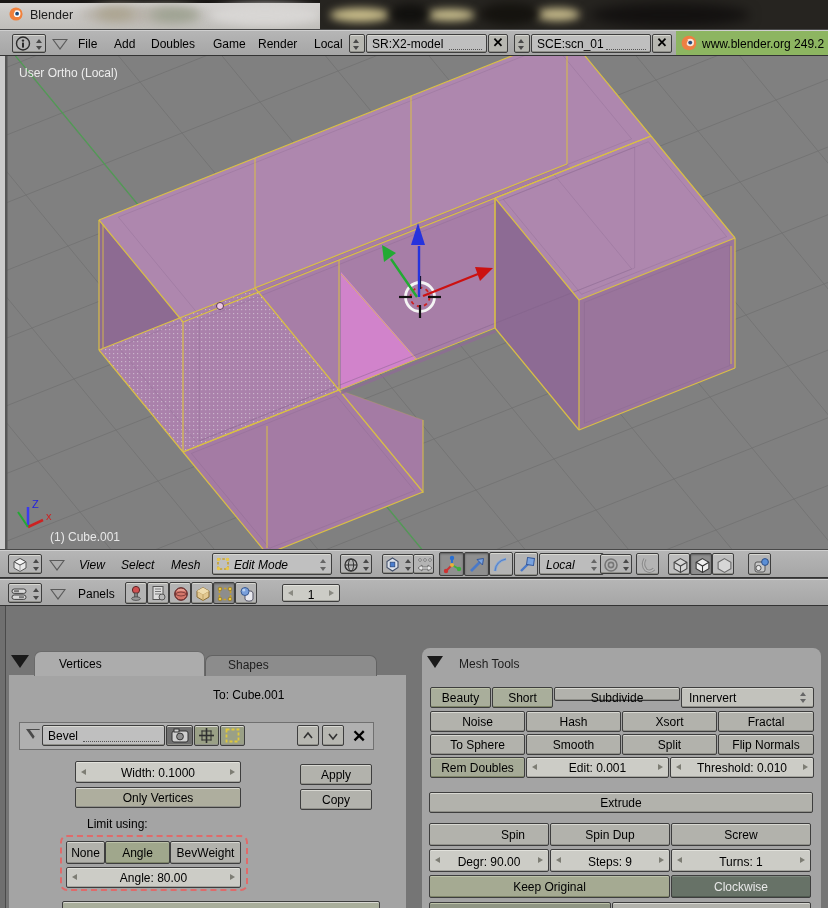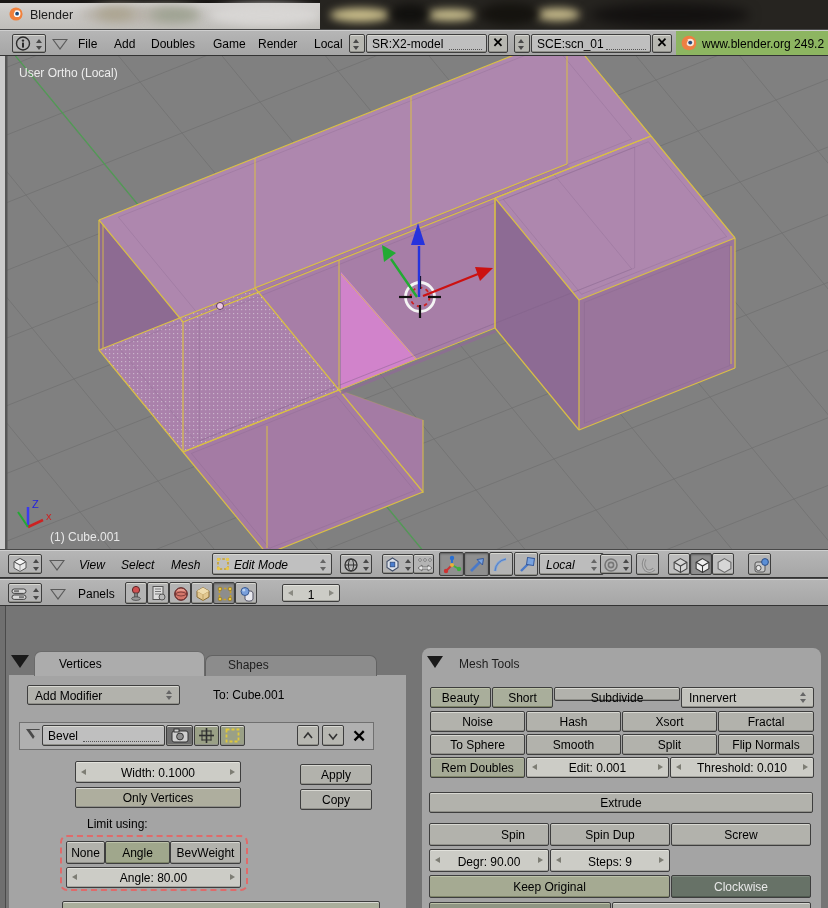--- a/index.html
+++ b/index.html
@@ -446,27 +446,20 @@
   <div id="bwork" class="abs" style="left:0;top:606px;width:828px;height:302px;background:#757575;">
     <div class="abs" style="left:0;top:0;width:5px;height:302px;background:#6f6f6f;border-right:1px solid #4a4a4a;"></div>
 
     <div class="abs" style="left:9px;top:69px;width:397px;height:233px;background:#a4a4a4;"></div>
     <div class="abs" style="left:34px;top:45px;width:171px;height:25px;background:#acacac;border-radius:7px 7px 0 0;border:1px solid #6a6a6a;border-bottom:none;box-sizing:border-box;"></div>
     <div class="abs" style="left:205px;top:49px;width:172px;height:21px;background:#8c8c8c;border-radius:7px 7px 0 0;border:1px solid #626262;border-bottom:none;box-sizing:border-box;"></div>
     <span class="mtext" style="left:59px;top:51px;">Vertices</span>
     <span class="mtext" style="left:228px;top:52px;color:#1d1d1d;">Shapes</span>
     <span class="abs" style="left:11px;top:49px;width:0;height:0;border-left:9px solid transparent;border-right:9px solid transparent;border-top:13px solid #1a1a1a;"></span>
 
-    <span class="btn" style="left:27px;top:79px;width:153px;height:20px;text-align:left;background:#b2b2ac;">
-      <span style="position:absolute;left:7px;top:3px;">Add Modifier</span>
-      <span class="spin" style="left:135px;top:0px;height:18px">
-          <i class="up" style="border-bottom-color:#666"></i>
-          <i class="dn" style="border-top-color:#666"></i>
-        </span>
-    </span>
     <span class="mtext" style="left:213px;top:82px;">To: Cube.001</span>
 
     <div class="abs" style="left:19px;top:116px;width:355px;height:28px;background:#b0b0b0;border:1px solid #707070;box-sizing:border-box;"></div>
     <span class="abs" style="left:26px;top:123px;width:0;height:0;border-left:7px solid transparent;border-right:7px solid transparent;border-top:10px solid #4a4a4a;"></span>
     <span class="abs" style="left:28px;top:124px;width:0;height:0;border-left:5px solid transparent;border-right:5px solid transparent;border-top:7px solid #b0b0b0;margin-left:2px;margin-top:0px;"></span>
     <span class="btn" style="left:42px;top:119px;width:123px;height:21px;background:#bfbfbf;text-align:left;">
         <span style="position:absolute;left:5px;top:3px;">Bevel</span>
         <span style="position:absolute;left:40px;top:6px;width:76px;border-bottom:1px dotted #555;height:9px;"></span>
       </span>
     <span class="btn" style="left:166px;top:119px;width:27px;height:21px;background:#6f6f6f;">
@@ -612,20 +605,25 @@
     <span class="btn slider" style="left:429px;top:243px;width:120px;height:23px;">
         <span class="arrL"></span>
         <span class="arrR"></span>
         <span style="position:absolute;left:0;right:0;top:5px;">Degr: 90.00</span>
       </span>
     <span class="btn slider" style="left:550px;top:243px;width:120px;height:23px;">
         <span class="arrL"></span>
         <span class="arrR"></span>
         <span style="position:absolute;left:0;right:0;top:5px;">Steps: 9</span>
       </span>
+    <span class="btn slider" style="left:671px;top:243px;width:140px;height:23px;">
+        <span class="arrL"></span>
+        <span class="arrR"></span>
+        <span style="position:absolute;left:0;right:0;top:5px;">Turns: 1</span>
+      </span>
     <span class="btn dark" style="left:671px;top:269px;width:140px;height:23px;">
         <span style="position:absolute;left:0;right:0;top:4px;">Clockwise</span>
       </span>
     <span class="btn sage" style="left:429px;top:269px;width:241px;height:23px;background:#a5aa92;">
         <span style="position:absolute;left:0;right:0;top:4px;">Keep Original</span>
       </span>
 
     <span class="btn sage" style="left:429px;top:296px;width:182px;height:10px;background:#8f9583;"></span>
     <span class="btn" style="left:612px;top:296px;width:199px;height:10px;background:#b2b2ac;"></span>
 

